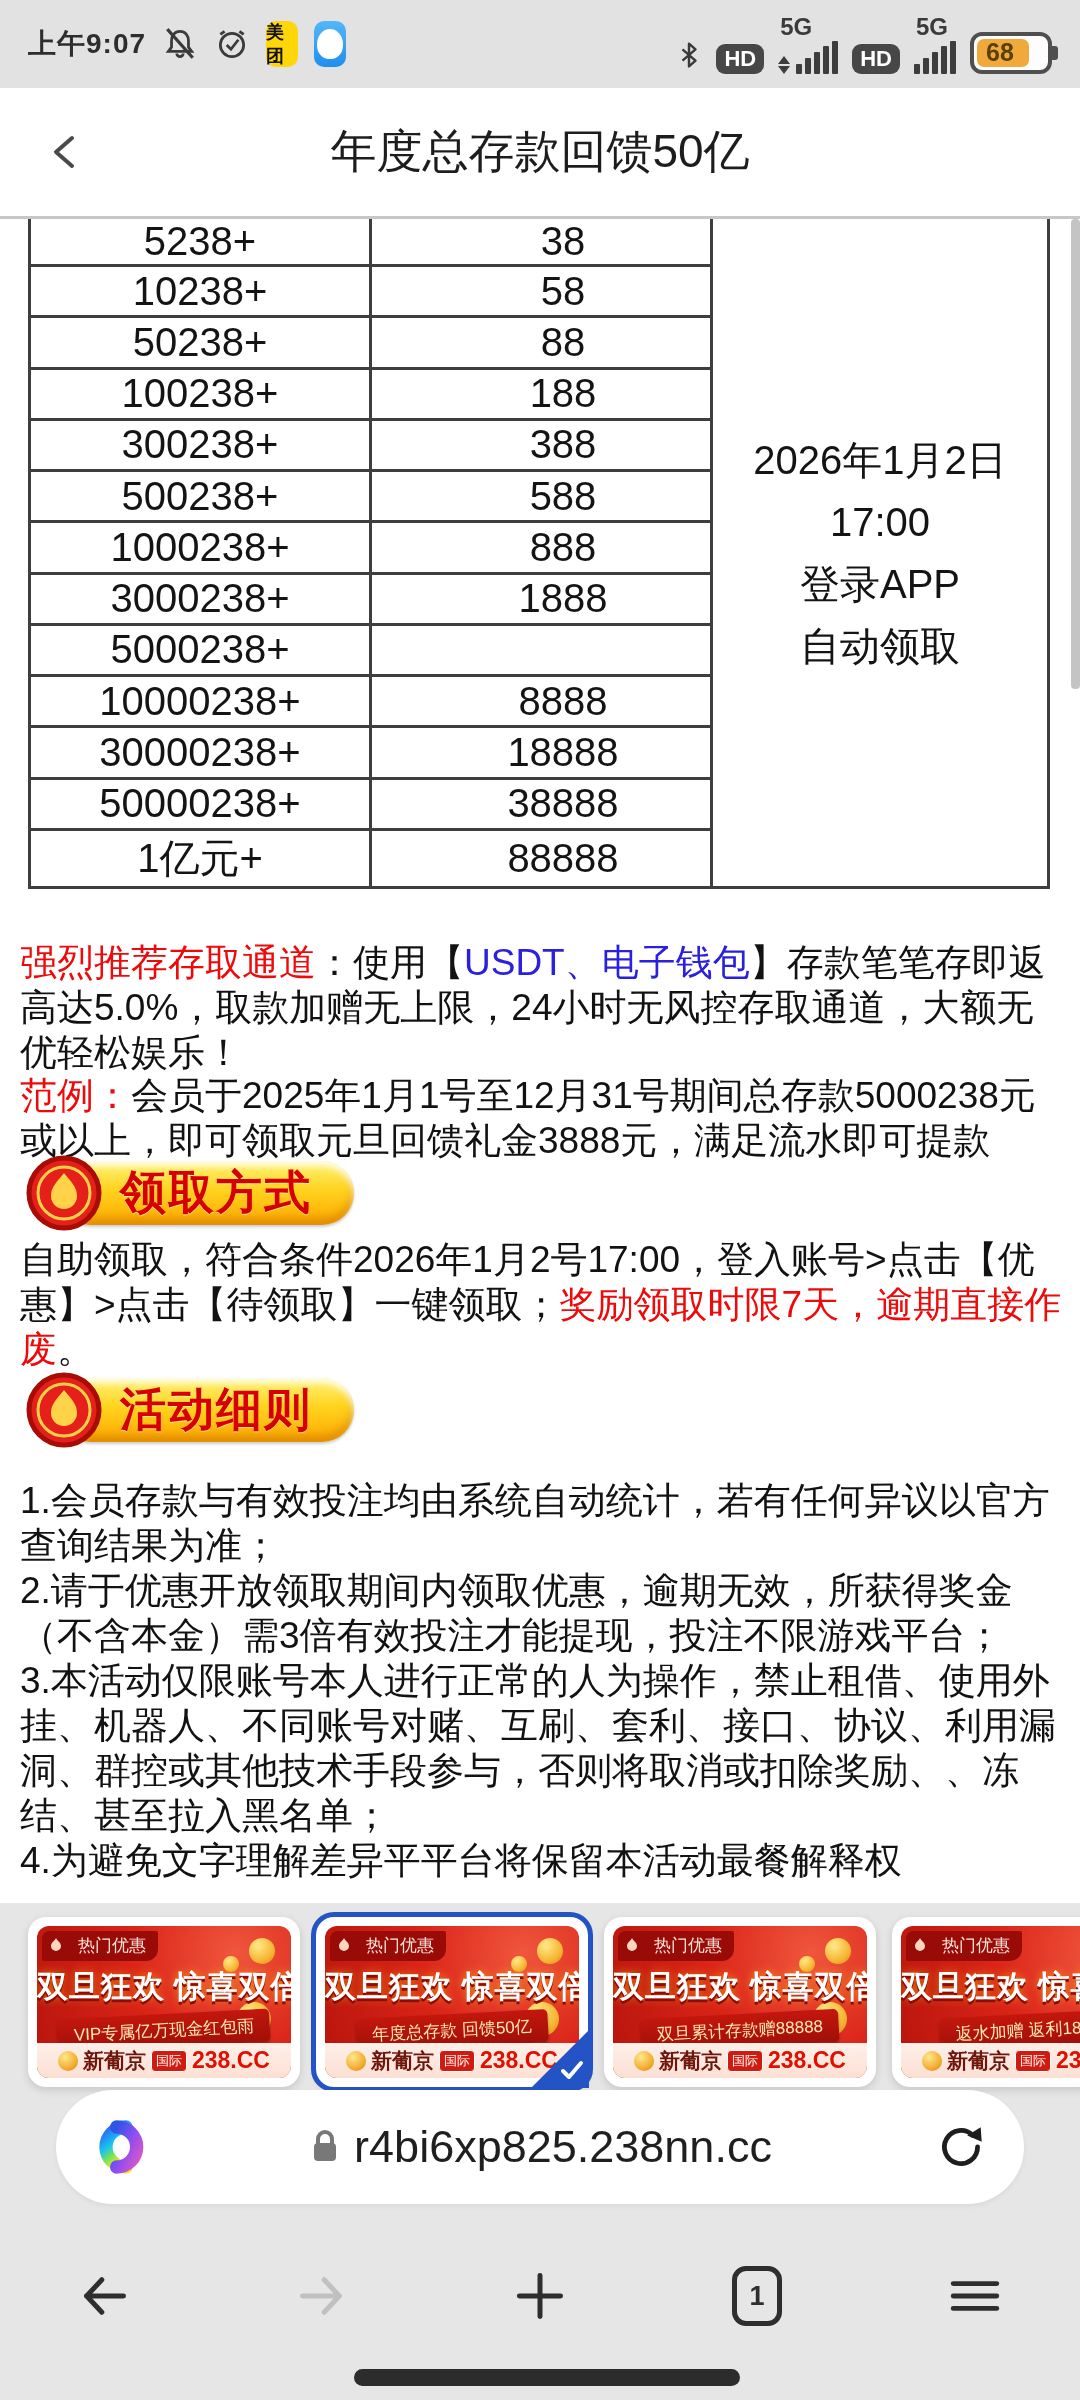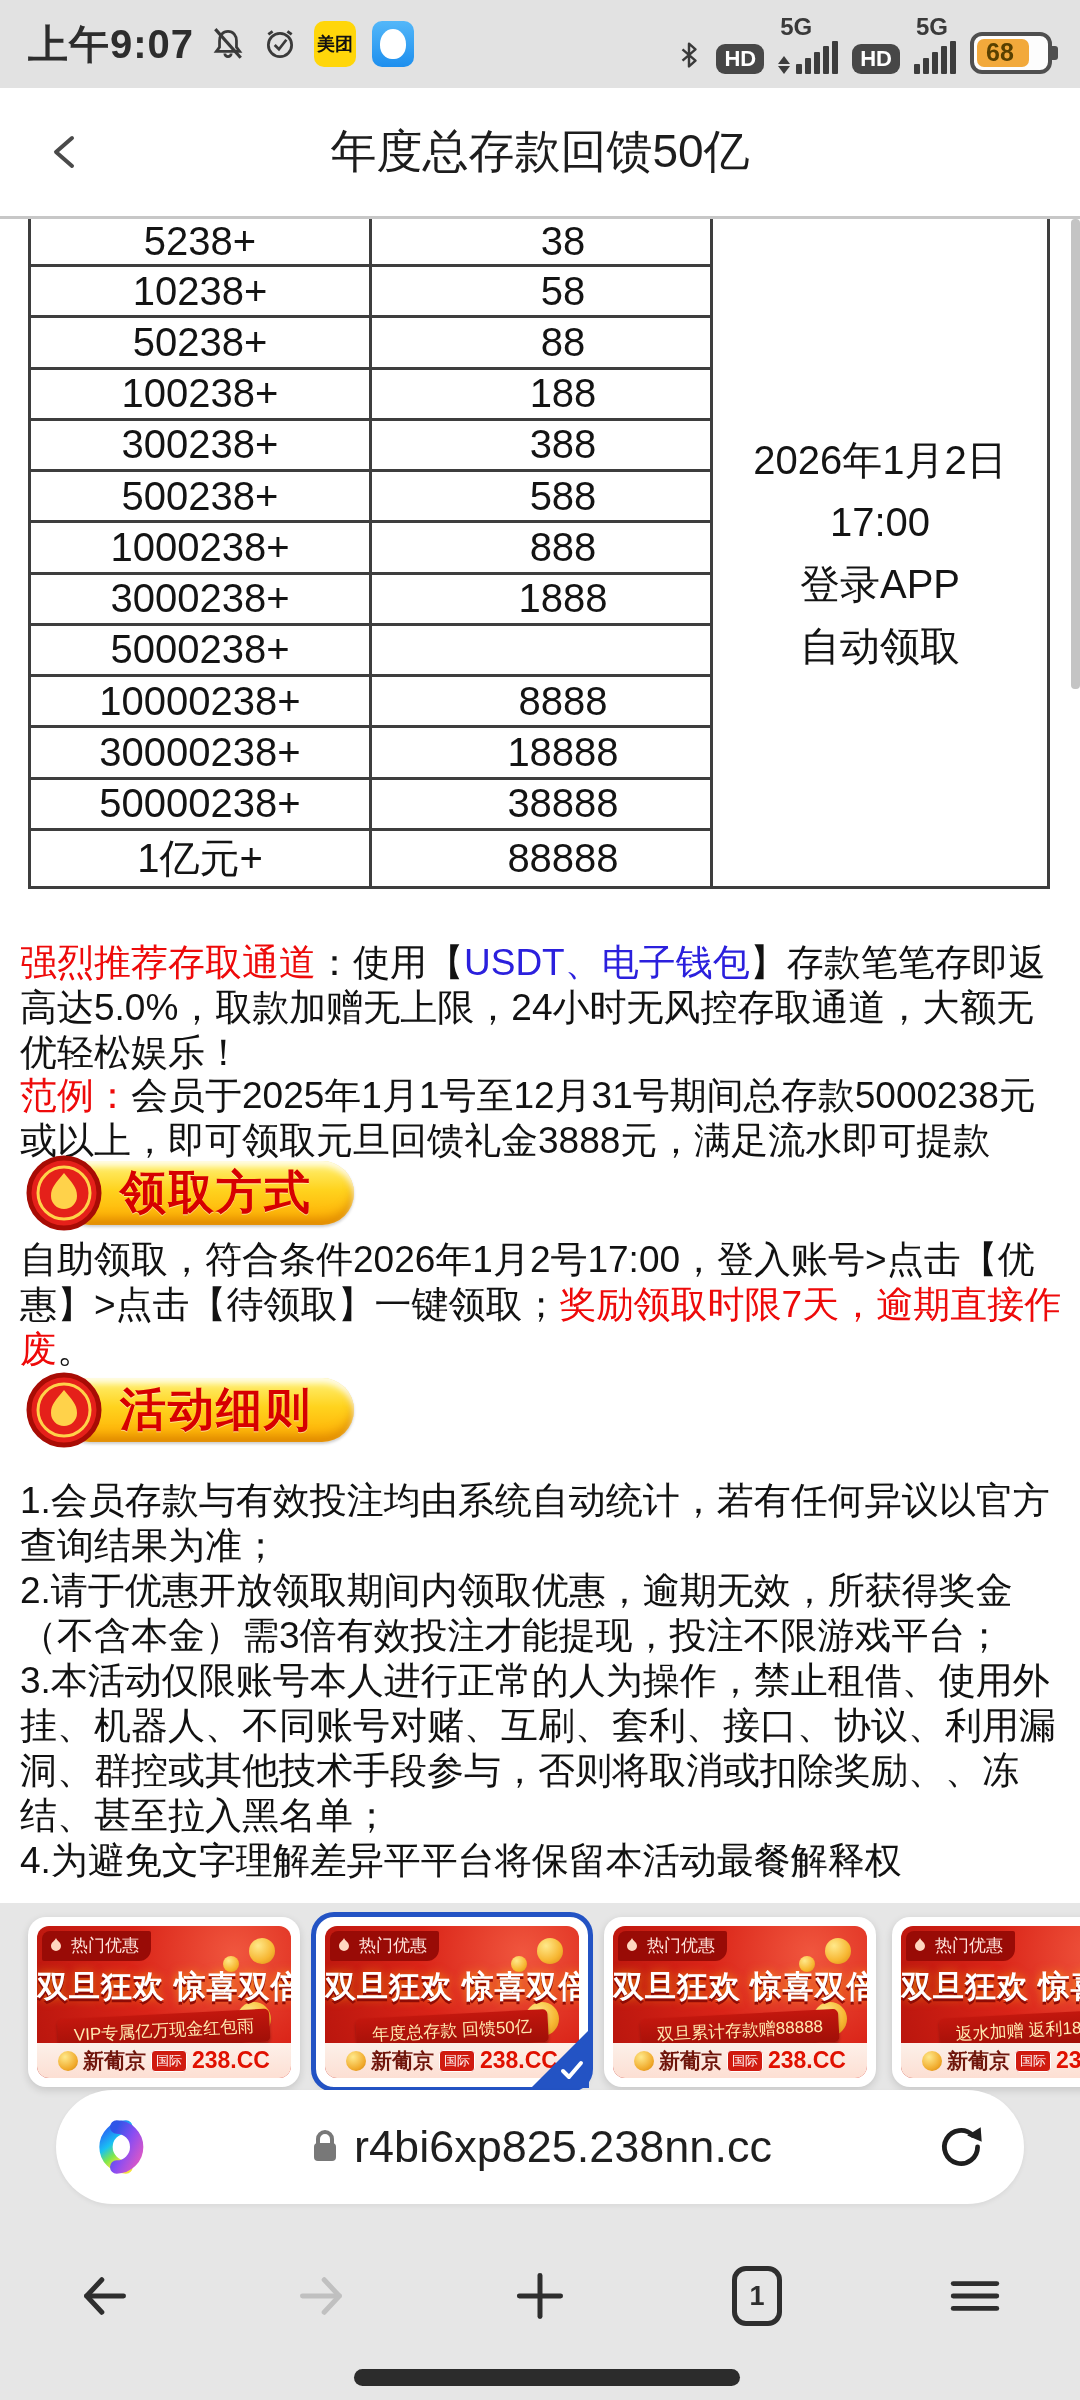--- a/index.html
+++ b/index.html
@@ -2,22 +2,22 @@
 <html><head>
 <meta charset="utf-8">
 <style>
   html,body{margin:0;padding:0;background:#9a9a9a;}
   .phone{position:relative;width:1080px;height:2400px;background:#ffffff;overflow:hidden;
          font-family:"Liberation Sans",sans-serif;color:#111;}
   
   .status-bar{position:absolute;top:0;left:0;width:1080px;height:88px;background:#e2e2e2;
               display:flex;align-items:center;padding:0 28px;box-sizing:border-box;}
   .st-left{display:flex;align-items:center;gap:16px;}
-  .st-time{font-size:40px;font-weight:bold;color:#2d2d2d;letter-spacing:1px;}
-  .app-badge{width:42px;height:46px;border-radius:10px;display:flex;align-items:center;justify-content:center;}
+  .st-time{font-size:28px;font-weight:bold;color:#2d2d2d;letter-spacing:1px;}
+  .app-badge{width:32px;height:46px;border-radius:10px;display:flex;align-items:center;justify-content:center;}
   .meituan{background:#ffd60a;color:#111;font-size:18px;font-weight:bold;}
   .bluedot{background:linear-gradient(180deg,#53b7f9,#1e8fee);}
   .bluedot i{display:block;width:26px;height:30px;background:#fff;border-radius:50% 50% 46% 46%;}
   .st-right{margin-left:auto;display:flex;align-items:flex-end;gap:14px;}
   .hd-badge{background:#474747;color:#fff;font-weight:bold;font-size:22px;border-radius:9px;
             padding:4px 8px;line-height:1;}
   .sig{display:flex;flex-direction:column;align-items:flex-start;line-height:1;}
   .sig .g{font-size:24px;font-weight:bold;color:#3a3a3a;margin-bottom:2px;margin-left:2px;}
   .bars{display:flex;align-items:flex-end;gap:3px;}
   .bars b{display:block;width:6px;background:#3d3d3d;border-radius:1px;}
@@ -64,21 +64,21 @@
               text-shadow:0 1px 0 rgba(255,255,255,.5);}
   .badge-medal{position:absolute;left:-34px;top:-8px;width:80px;height:80px;}
   
   .bottom-gray{position:absolute;top:1903px;left:0;width:1080px;height:497px;background:#e6e6e6;}
   .banner-row{position:absolute;top:1917px;left:28px;width:1200px;height:172px;display:flex;gap:16px;}
   .banner-card{position:relative;flex:0 0 272px;height:170px;background:#fff;border-radius:18px;
                box-shadow:0 3px 8px rgba(0,0,0,.14);padding:9px;box-sizing:border-box;}
   .banner-card.selected{outline:5px solid #2353c4;}
   .banner{position:relative;width:100%;height:100%;border-radius:12px;overflow:hidden;
           background:radial-gradient(circle at 78% 18%,#f0563e 0%,#da2418 45%,#b5140c 100%);}
-  .banner-tag{position:absolute;top:5px;left:5px;display:flex;align-items:center;gap:9px;
+  .banner-tag{position:absolute;top:5px;left:5px;display:flex;align-items:center;gap:16px;
               background:#990b06;color:#ffe3da;font-size:17px;padding:3px 12px 4px 8px;
               border-radius:8px 2px 12px 2px;}
   .banner-title{position:absolute;top:40px;left:0;width:100%;text-align:center;font-size:31px;
                 font-weight:bold;color:#fff;white-space:nowrap;letter-spacing:1px;
                 text-shadow:0 3px 0 #8f0b06,0 0 10px rgba(255,220,0,.55);}
   .banner-ribbon{position:absolute;top:88px;left:50%;transform:translateX(-50%) rotate(-3deg);
                  background:linear-gradient(180deg,#c3170e,#a00f07);color:#ffe9b0;font-size:17px;
                  padding:5px 16px;border-radius:5px;white-space:nowrap;box-shadow:0 2px 3px rgba(0,0,0,.3);}
   .banner-brand{position:absolute;bottom:0;left:0;right:0;height:35px;display:flex;align-items:center;
                 justify-content:center;gap:5px;background:linear-gradient(180deg,rgba(255,249,242,.96),rgba(255,231,219,.96));}

